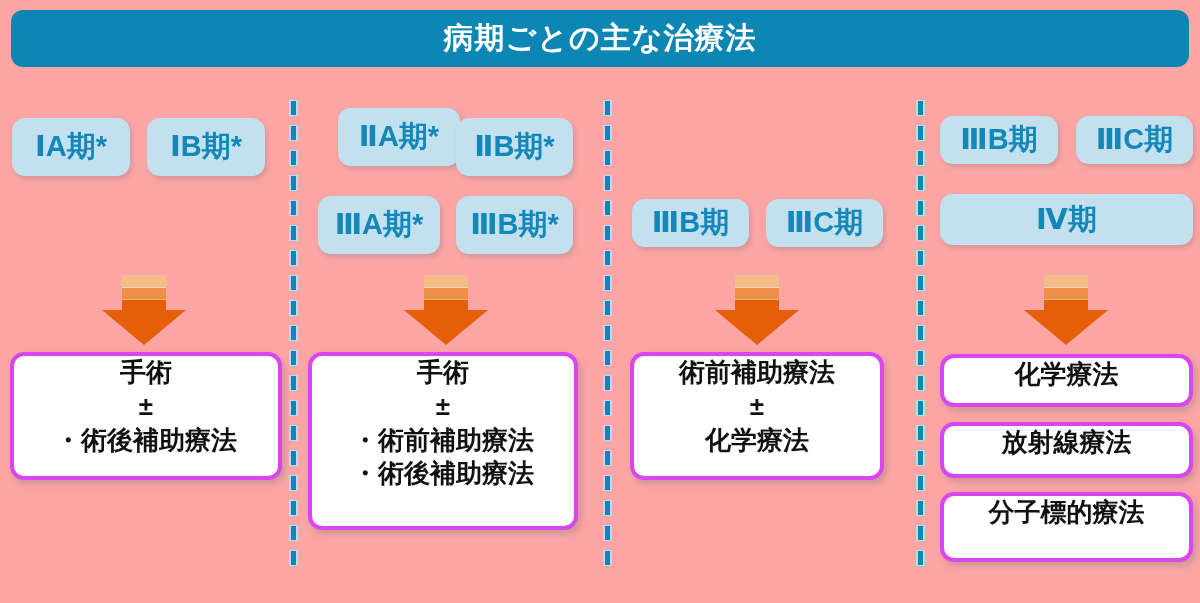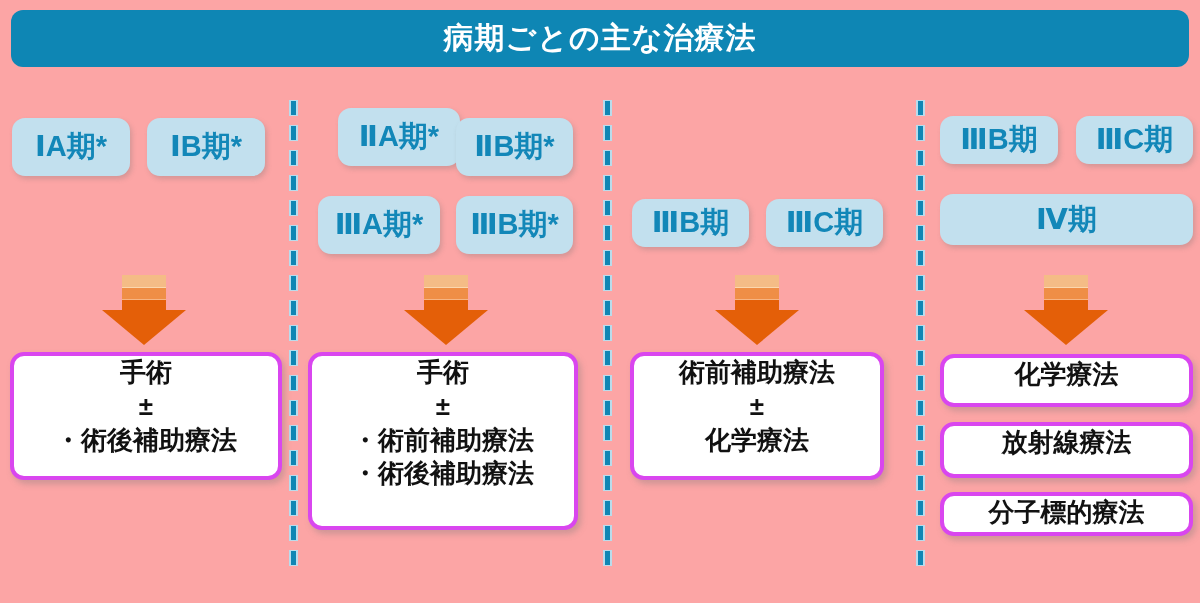--- a/index.html
+++ b/index.html
@@ -121,17 +121,17 @@
   <div class="arrow" style="left:1024px;top:275px;">
     <div class="shaft"></div>
     <div class="head"></div>
   </div>
   <div class="tbox" style="left:940px;top:354px;width:253px;height:53px;">
     <div class="line">化学療法</div>
   </div>
   <div class="tbox" style="left:940px;top:422px;width:253px;height:56px;">
     <div class="line">放射線療法</div>
   </div>
-  <div class="tbox" style="left:940px;top:492px;width:253px;height:44px;">
+  <div class="tbox" style="left:940px;top:492px;width:253px;height:70px;">
     <div class="line">分子標的療法</div>
   </div>
 
 </div>
 
 </body></html>

